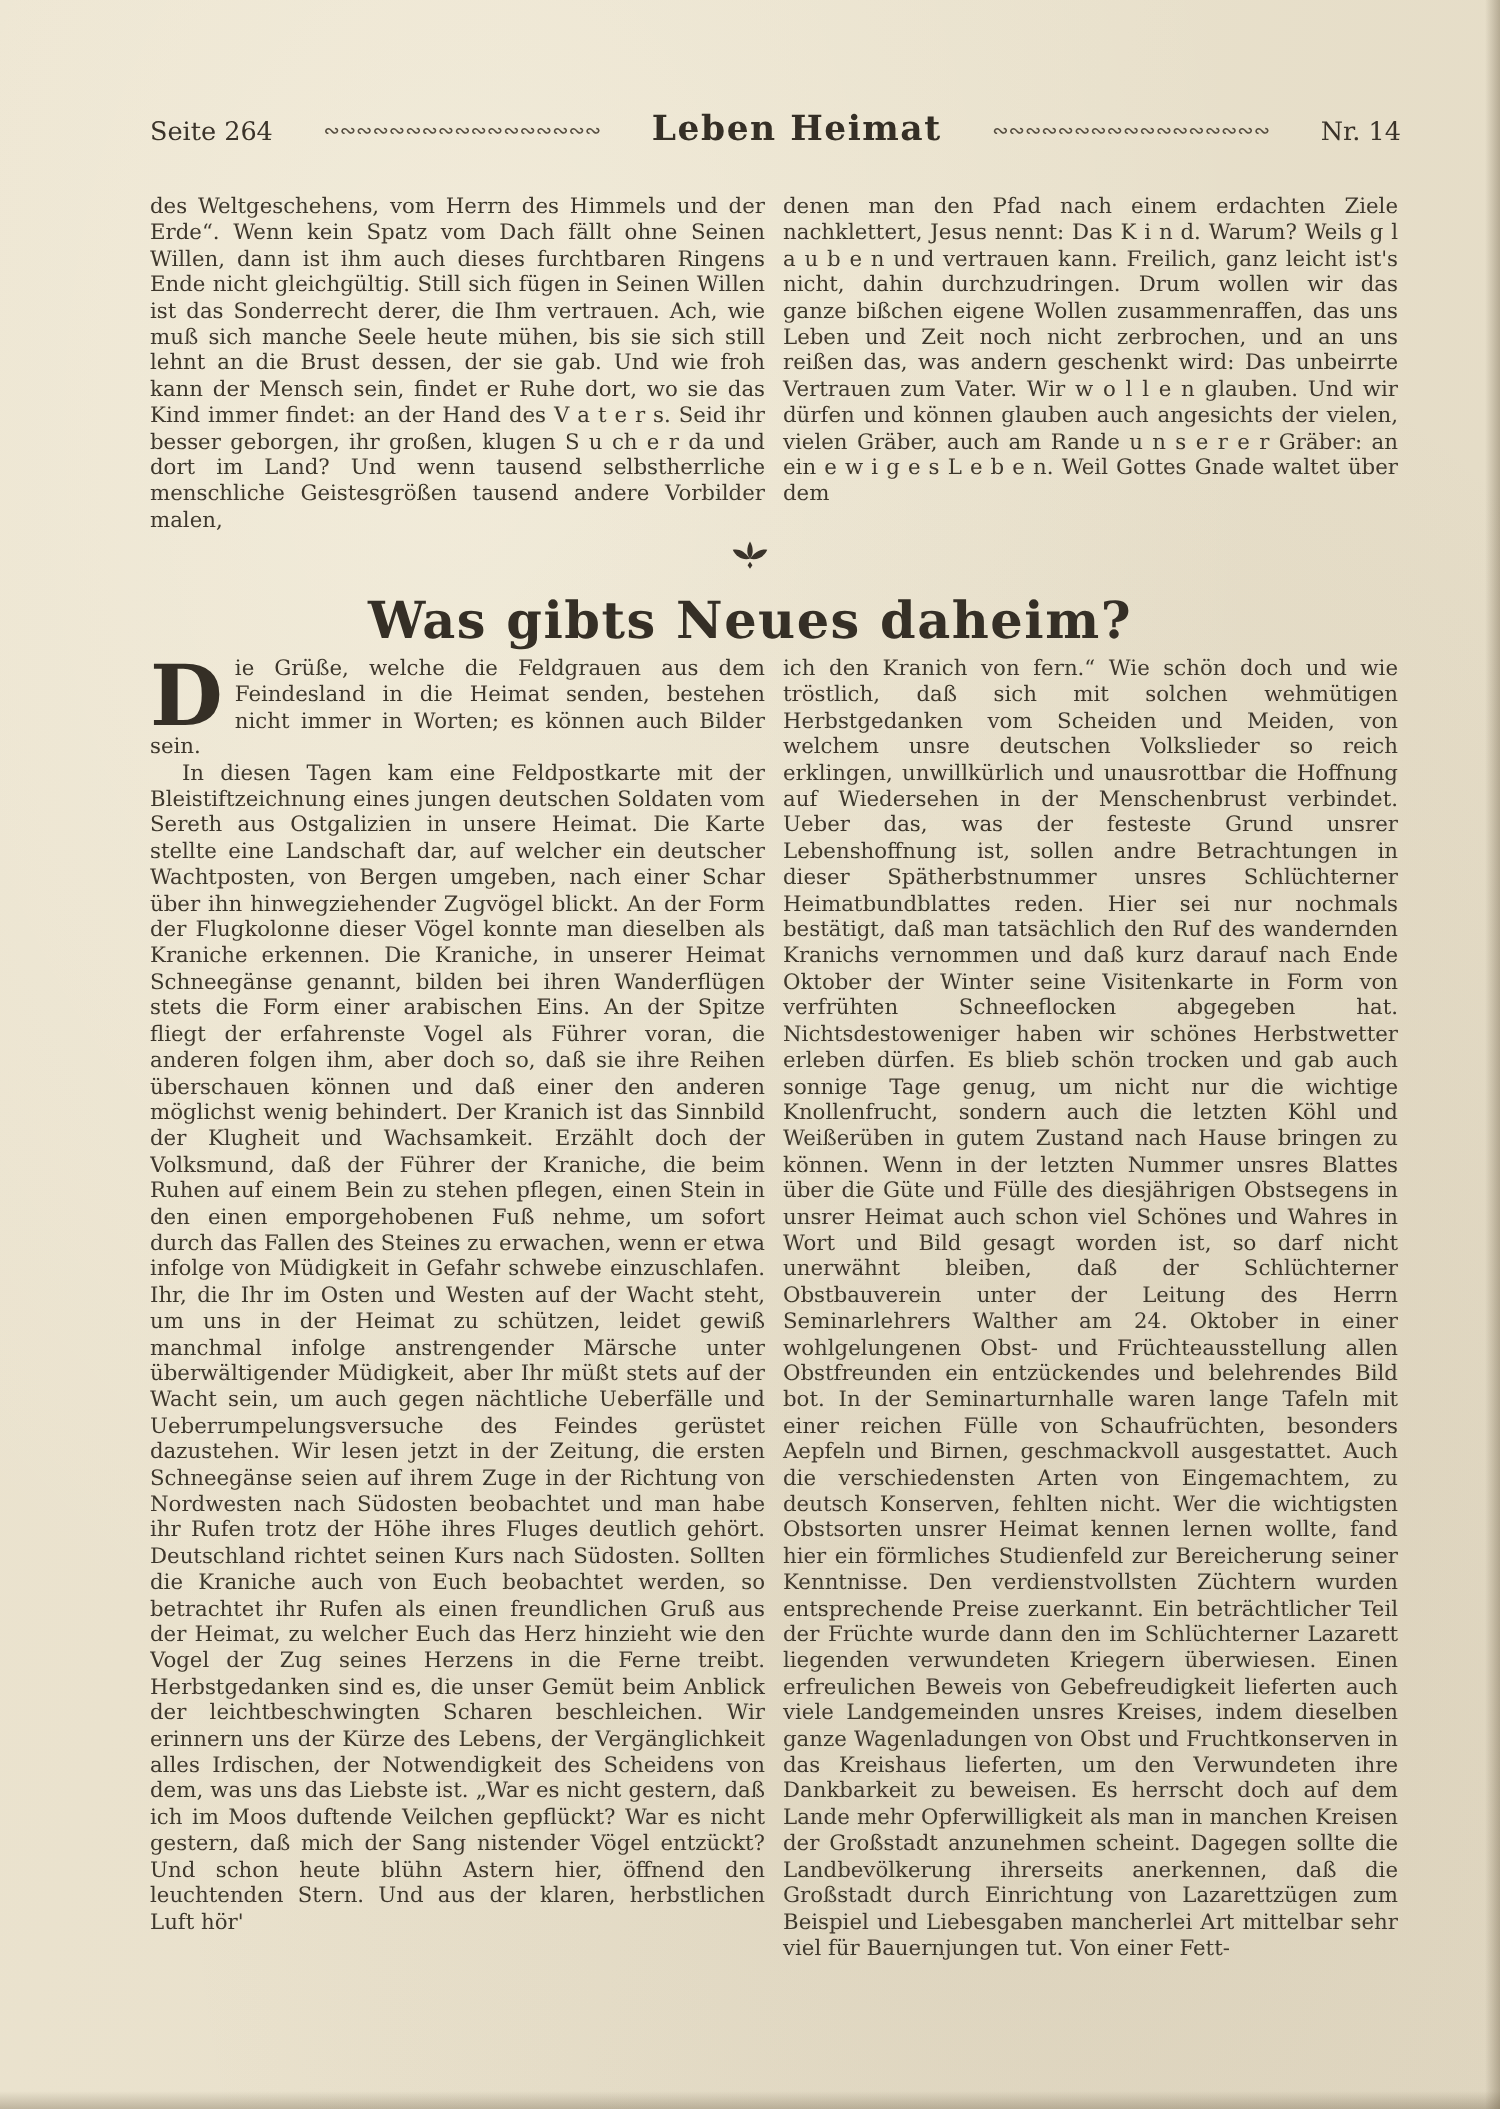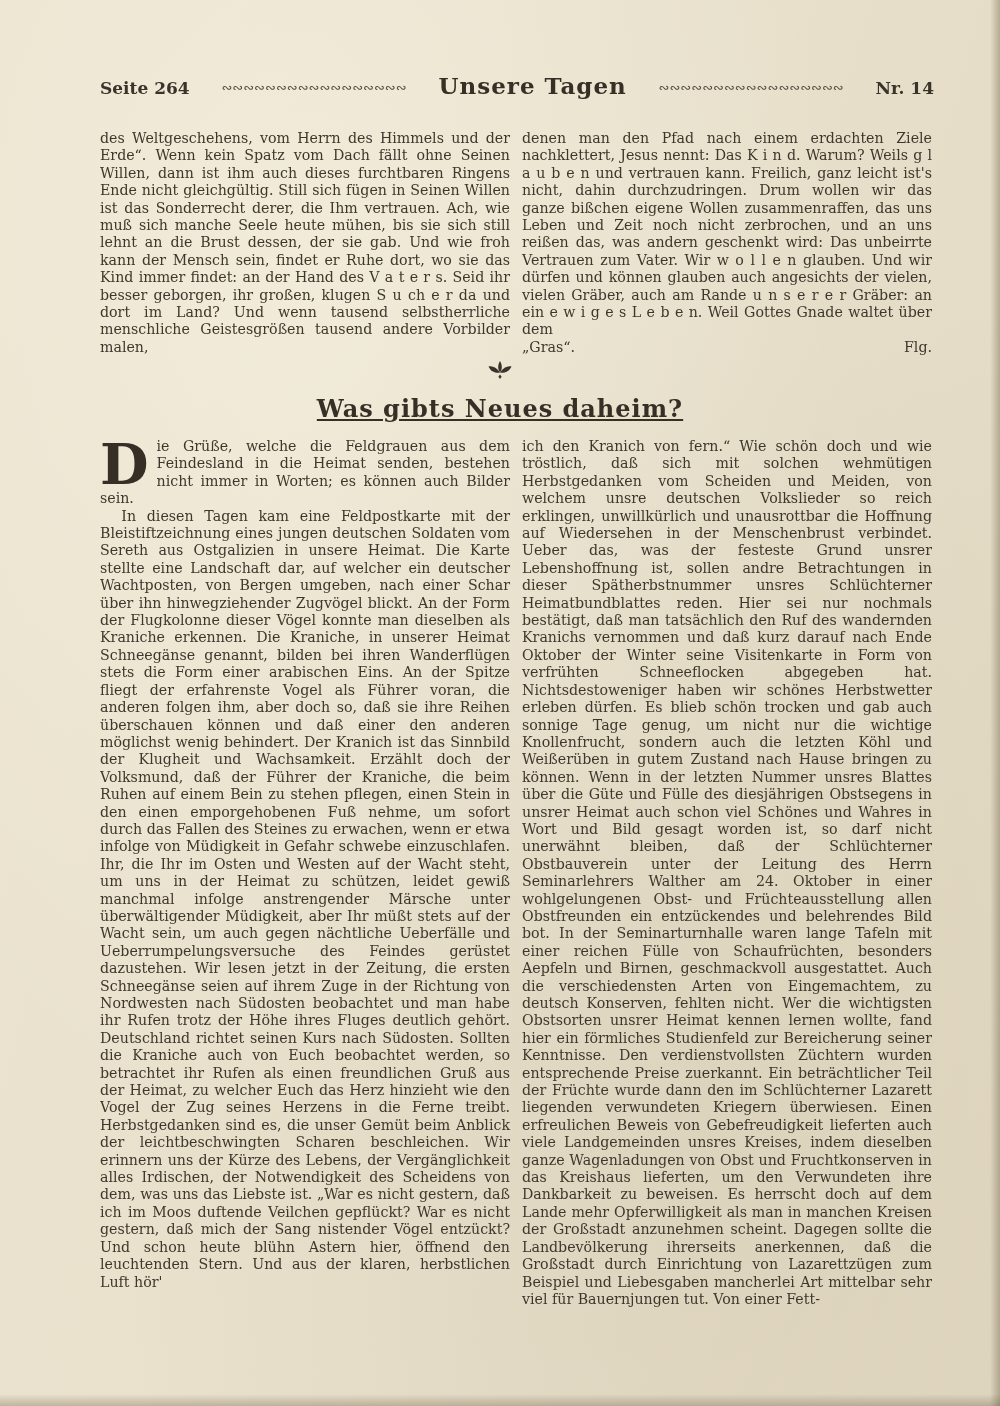--- a/index.html
+++ b/index.html
@@ -26,21 +26,21 @@
     content:"";position:absolute;left:0;bottom:0;width:100%;height:12px;
     background:linear-gradient(to bottom, rgba(90,75,50,0), rgba(90,75,50,0.30));
   }
 
   
   .masthead{
     position:absolute;top:72px;left:100px;right:66px;
     display:flex;align-items:baseline;gap:10px;
   }
   .masthead .edge-label{
-    font-weight:bold;font-size:17px;white-space:nowrap;color:#3a332a;
+    font-weight:normal;font-size:17px;white-space:nowrap;color:#3a332a;
   }
   .masthead .ornament{
     flex:1;overflow:hidden;white-space:nowrap;text-align:center;
     font-family:"DejaVu Sans","Liberation Sans",sans-serif;
     font-size:13px;letter-spacing:0px;color:#544c3f;
     transform:translateY(-2px);
   }
   .masthead .title{
     font-weight:bold;font-size:23px;letter-spacing:1px;white-space:nowrap;
     color:#352f26;
@@ -68,57 +68,52 @@
     line-height:17.4px;
   }
 
   
   .section-head{
     position:absolute;top:360px;left:0;width:1000px;
     text-align:center;
   }
   .section-head .fleuron{display:block;margin:0 auto 4px auto;}
   .section-head h1{
-    margin:12px;font-size:24px;font-weight:bold;letter-spacing:1px;
+    margin:12px;font-size:34px;font-weight:bold;letter-spacing:1px;
     color:#352f26;
-    text-decoration:underline;
   }
 
   
   .dropcap{
     float:left;
     font-size:56px;line-height:48px;
     font-weight:bold;
     padding:2px 8px 0 0;
     color:#352f26;
   }
 </style>
 </head>
 <body>
 
 <div class="page">
 
   <div class="masthead">
     <span class="edge-label">Seite 264</span>
     <span class="ornament">∾∾∾∾∾∾∾∾∾∾∾∾∾∾∾∾∾</span>
-    <span class="title">Unsere Tagen</span>
+    <span class="title">Leben Heimat</span>
     <span class="ornament">∾∾∾∾∾∾∾∾∾∾∾∾∾∾∾∾∾</span>
     <span class="edge-label">Nr. 14</span>
   </div>
 
   <div class="article" id="article-devotional">
     <div class="col">
       <p>des Weltgeschehens, vom Herrn des Himmels und der Erde“. Wenn kein Spatz vom Dach fällt ohne Seinen Willen, dann ist ihm auch dieses furchtbaren Ringens Ende nicht gleichgültig. Still sich fügen in Seinen Willen ist das Sonderrecht derer, die Ihm vertrauen. Ach, wie muß sich manche Seele heute mühen, bis sie sich still lehnt an die Brust dessen, der sie gab. Und wie froh kann der Mensch sein, findet er Ruhe dort, wo sie das Kind immer findet: an der Hand des V a t e r s. Seid ihr besser geborgen, ihr großen, klugen S u ch e r da und dort im Land? Und wenn tausend selbstherrliche menschliche Geistesgrößen tausend andere Vorbilder malen,</p>
     </div>
     <div class="col">
       <p>denen man den Pfad nach einem erdachten Ziele nachklettert, Jesus nennt: Das K i n d. Warum? Weils g l a u b e n und vertrauen kann. Freilich, ganz leicht ist's nicht, dahin durchzudringen. Drum wollen wir das ganze bißchen eigene Wollen zusammenraffen, das uns Leben und Zeit noch nicht zerbrochen, und an uns reißen das, was andern geschenkt wird: Das unbeirrte Vertrauen zum Vater. Wir w o l l e n glauben. Und wir dürfen und können glauben auch angesichts der vielen, vielen Gräber, auch am Rande u n s e r e r Gräber: an ein e w i g e s L e b e n. Weil Gottes Gnade waltet über dem</p>
-      <div class="lastline">
-        <span>„Gras“.</span>
-        <span>Flg.</span>
-      </div>
     </div>
   </div>
 
   <div class="section-head">
     <svg class="fleuron" width="26" height="22" viewBox="0 0 26 22" aria-hidden="true">
       <g fill="#3a332a">
         <path d="M13 1 C10.6 5 10.6 9.5 13 12.5 C15.4 9.5 15.4 5 13 1 Z"></path>
         <path d="M13 12.5 C9.5 7.5 5.5 5.5 1.5 6.5 C3.5 11 8 13.8 13 12.5 Z"></path>
         <path d="M13 12.5 C16.5 7.5 20.5 5.5 24.5 6.5 C22.5 11 18 13.8 13 12.5 Z"></path>
         <path d="M13 14.5 L14.6 16.8 L13 19.1 L11.4 16.8 Z"></path>

